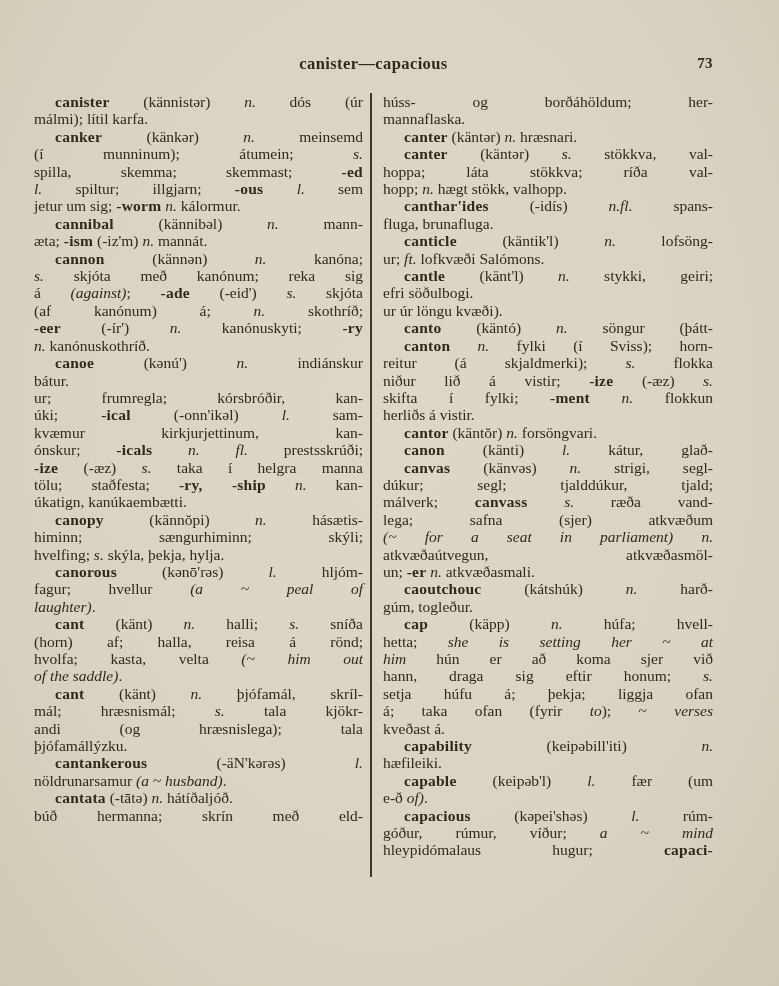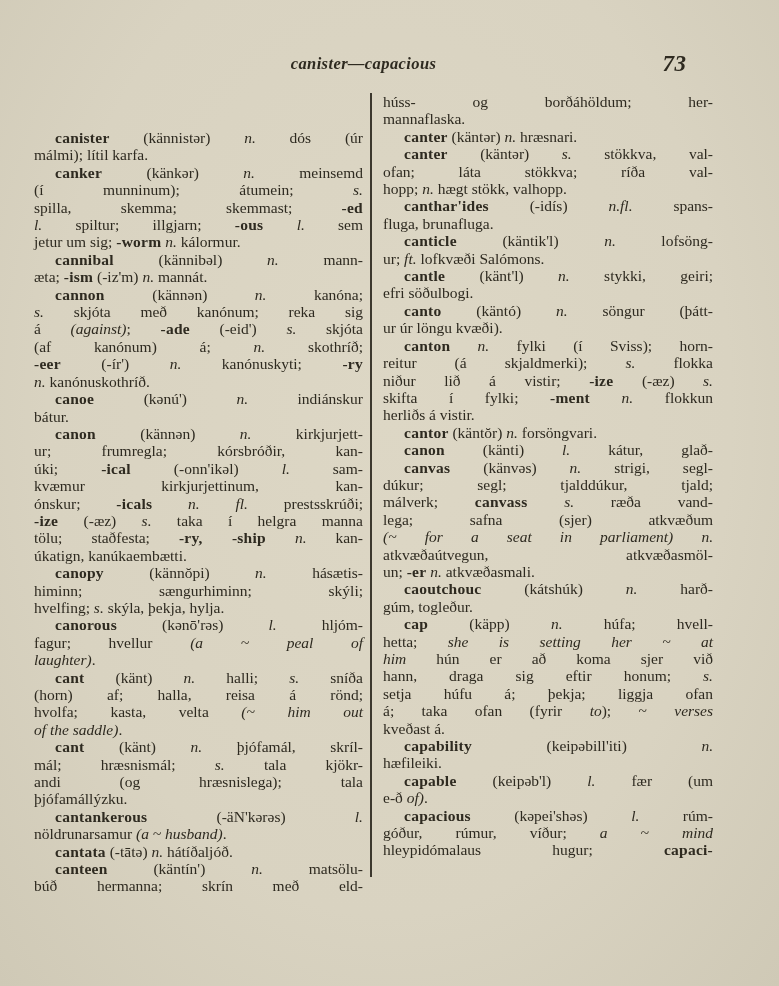--- a/index.html
+++ b/index.html
@@ -11,35 +11,34 @@
   .page{
     position:relative;
     width:779px;height:986px;
     margin:0 auto;
     background:radial-gradient(ellipse at 50% 42%, #ddd7c5 0%, var(--paper) 62%, #cfc9b6 100%);
     font-family:"Liberation Serif","DejaVu Serif",serif;
     color:var(--ink);
     overflow:hidden;
   }
   .header{
-    position:absolute;left:24px;top:53px;width:679px;height:21px;
+    position:absolute;left:34px;top:53px;width:679px;height:21px;
     text-align:center;font-weight:bold;font-size:16.5px;line-height:21px;
     letter-spacing:.4px;
-    font-style:italic;
   }
   .page-number{
     position:absolute;left:622px;top:0;width:57px;
-    text-align:center;font-weight:bold;font-size:23px;
+    text-align:right;font-weight:bold;font-size:15px;
   }
   .divider{
     position:absolute;left:370px;top:93px;width:2px;height:784px;
     background:var(--rule);
   }
   .col{position:absolute;top:93px;}
-  .col-left{left:34px;width:329px;margin-top:36px;}
+  .col-left{left:34px;width:329px;}
   .col-right{left:383px;width:330px;}
   .line{
     height:17.42px;line-height:17.42px;
     font-size:15.5px;
     text-align:justify;
     text-align-last:justify;
     white-space:nowrap;
   }
   .line.last{text-align-last:left;}
   .line.ind{padding-left:21px;}
@@ -66,21 +65,20 @@
       <div class="line ind"><b>cannibal</b> (kännibəl) <i>n.</i> mann-</div>
       <div class="line last">æta; <b>-ism</b> (-iz'm) <i>n.</i> mannát.</div>
       <div class="line ind"><b>cannon</b> (kännən) <i>n.</i> kanóna;</div>
       <div class="line"><i>s.</i> skjóta með kanónum; reka sig</div>
       <div class="line">á <i>(against)</i>; <b>-ade</b> (-eid') <i>s.</i> skjóta</div>
       <div class="line">(af kanónum) á; <i>n.</i> skothríð;</div>
       <div class="line"><b>-eer</b> (-ír') <i>n.</i> kanónuskyti; <b>-ry</b></div>
       <div class="line last"><i>n.</i> kanónuskothríð.</div>
       <div class="line ind"><b>canoe</b> (kənú') <i>n.</i> indiánskur</div>
       <div class="line last">bátur.</div>
-      <div class="line ind"><b>canon</b> (kännən) <i>n.</i> kirkjurjett-</div>
       <div class="line">ur; frumregla; kórsbróðir, kan-</div>
       <div class="line">úki; <b>-ical</b> (-onn'ikəl) <i>l.</i> sam-</div>
       <div class="line">kvæmur kirkjurjettinum, kan-</div>
       <div class="line">ónskur; <b>-icals</b> <i>n. fl.</i> prestsskrúði;</div>
       <div class="line"><b>-ize</b> (-æz) <i>s.</i> taka í helgra manna</div>
       <div class="line">tölu; staðfesta; <b>-ry, -ship</b> <i>n.</i> kan-</div>
       <div class="line last">úkatign, kanúkaembætti.</div>
       <div class="line ind"><b>canopy</b> (kännŏpi) <i>n.</i> hásætis-</div>
       <div class="line">himinn; sængurhiminn; skýli;</div>
       <div class="line last">hvelfing; <i>s.</i> skýla, þekja, hylja.</div>
@@ -91,38 +89,37 @@
       <div class="line">(horn) af; halla, reisa á rönd;</div>
       <div class="line">hvolfa; kasta, velta <i>(~ him out</i></div>
       <div class="line last"><i>of the saddle)</i>.</div>
       <div class="line ind"><b>cant</b> (känt) <i>n.</i> þjófamál, skríl-</div>
       <div class="line">mál; hræsnismál; <i>s.</i> tala kjökr-</div>
       <div class="line">andi (og hræsnislega); tala</div>
       <div class="line last">þjófamállýzku.</div>
       <div class="line ind"><b>cantankerous</b> (-äN'kərəs) <i>l.</i></div>
       <div class="line last">nöldrunarsamur <i>(a ~ husband)</i>.</div>
       <div class="line ind last"><b>cantata</b> (-tātə) <i>n.</i> hátíðaljóð.</div>
-      <div class="line ind"><b>canteen</b> (käntín') <i>n.</i> matsölu-</div>
       <div class="line">búð hermanna; skrín með eld-</div>
     </div>
   <div class="col col-right">
       <div class="line">húss- og borðáhöldum; her-</div>
       <div class="line last">mannaflaska.</div>
       <div class="line ind last"><b>canter</b> (käntər) <i>n.</i> hræsnari.</div>
       <div class="line ind"><b>canter</b> (käntər) <i>s.</i> stökkva, val-</div>
-      <div class="line">ofan; láta stökkva; ríða val-</div>
+      <div class="line">hoppa; láta stökkva; ríða val-</div>
       <div class="line last">hopp; <i>n.</i> hægt stökk, valhopp.</div>
       <div class="line ind"><b>canthar'ides</b> (-idís) <i>n.fl.</i> spans-</div>
       <div class="line last">fluga, brunafluga.</div>
       <div class="line ind"><b>canticle</b> (käntik'l) <i>n.</i> lofsöng-</div>
       <div class="line last">ur; <i>ft.</i> lofkvæði Salómons.</div>
       <div class="line ind"><b>cantle</b> (känt'l) <i>n.</i> stykki, geiri;</div>
       <div class="line last">efri söðulbogi.</div>
+      <div class="line last">ur úr löngu kvæði).</div>
       <div class="line ind"><b>canto</b> (käntó) <i>n.</i> söngur (þátt-</div>
-      <div class="line last">ur úr löngu kvæði).</div>
       <div class="line ind"><b>canton</b> <i>n.</i> fylki (í Sviss); horn-</div>
       <div class="line">reitur (á skjaldmerki); <i>s.</i> flokka</div>
       <div class="line">niður lið á vistir; <b>-ize</b> (-æz) <i>s.</i></div>
       <div class="line">skifta í fylki; <b>-ment</b> <i>n.</i> flokkun</div>
       <div class="line last">herliðs á vistir.</div>
       <div class="line ind last"><b>cantor</b> (käntŏr) <i>n.</i> forsöngvari.</div>
       <div class="line ind"><b>canon</b> (känti) <i>l.</i> kátur, glað-</div>
       <div class="line ind"><b>canvas</b> (känvəs) <i>n.</i> strigi, segl-</div>
       <div class="line">dúkur; segl; tjalddúkur, tjald;</div>
       <div class="line">málverk; <b>canvass</b> <i>s.</i> ræða vand-</div>

